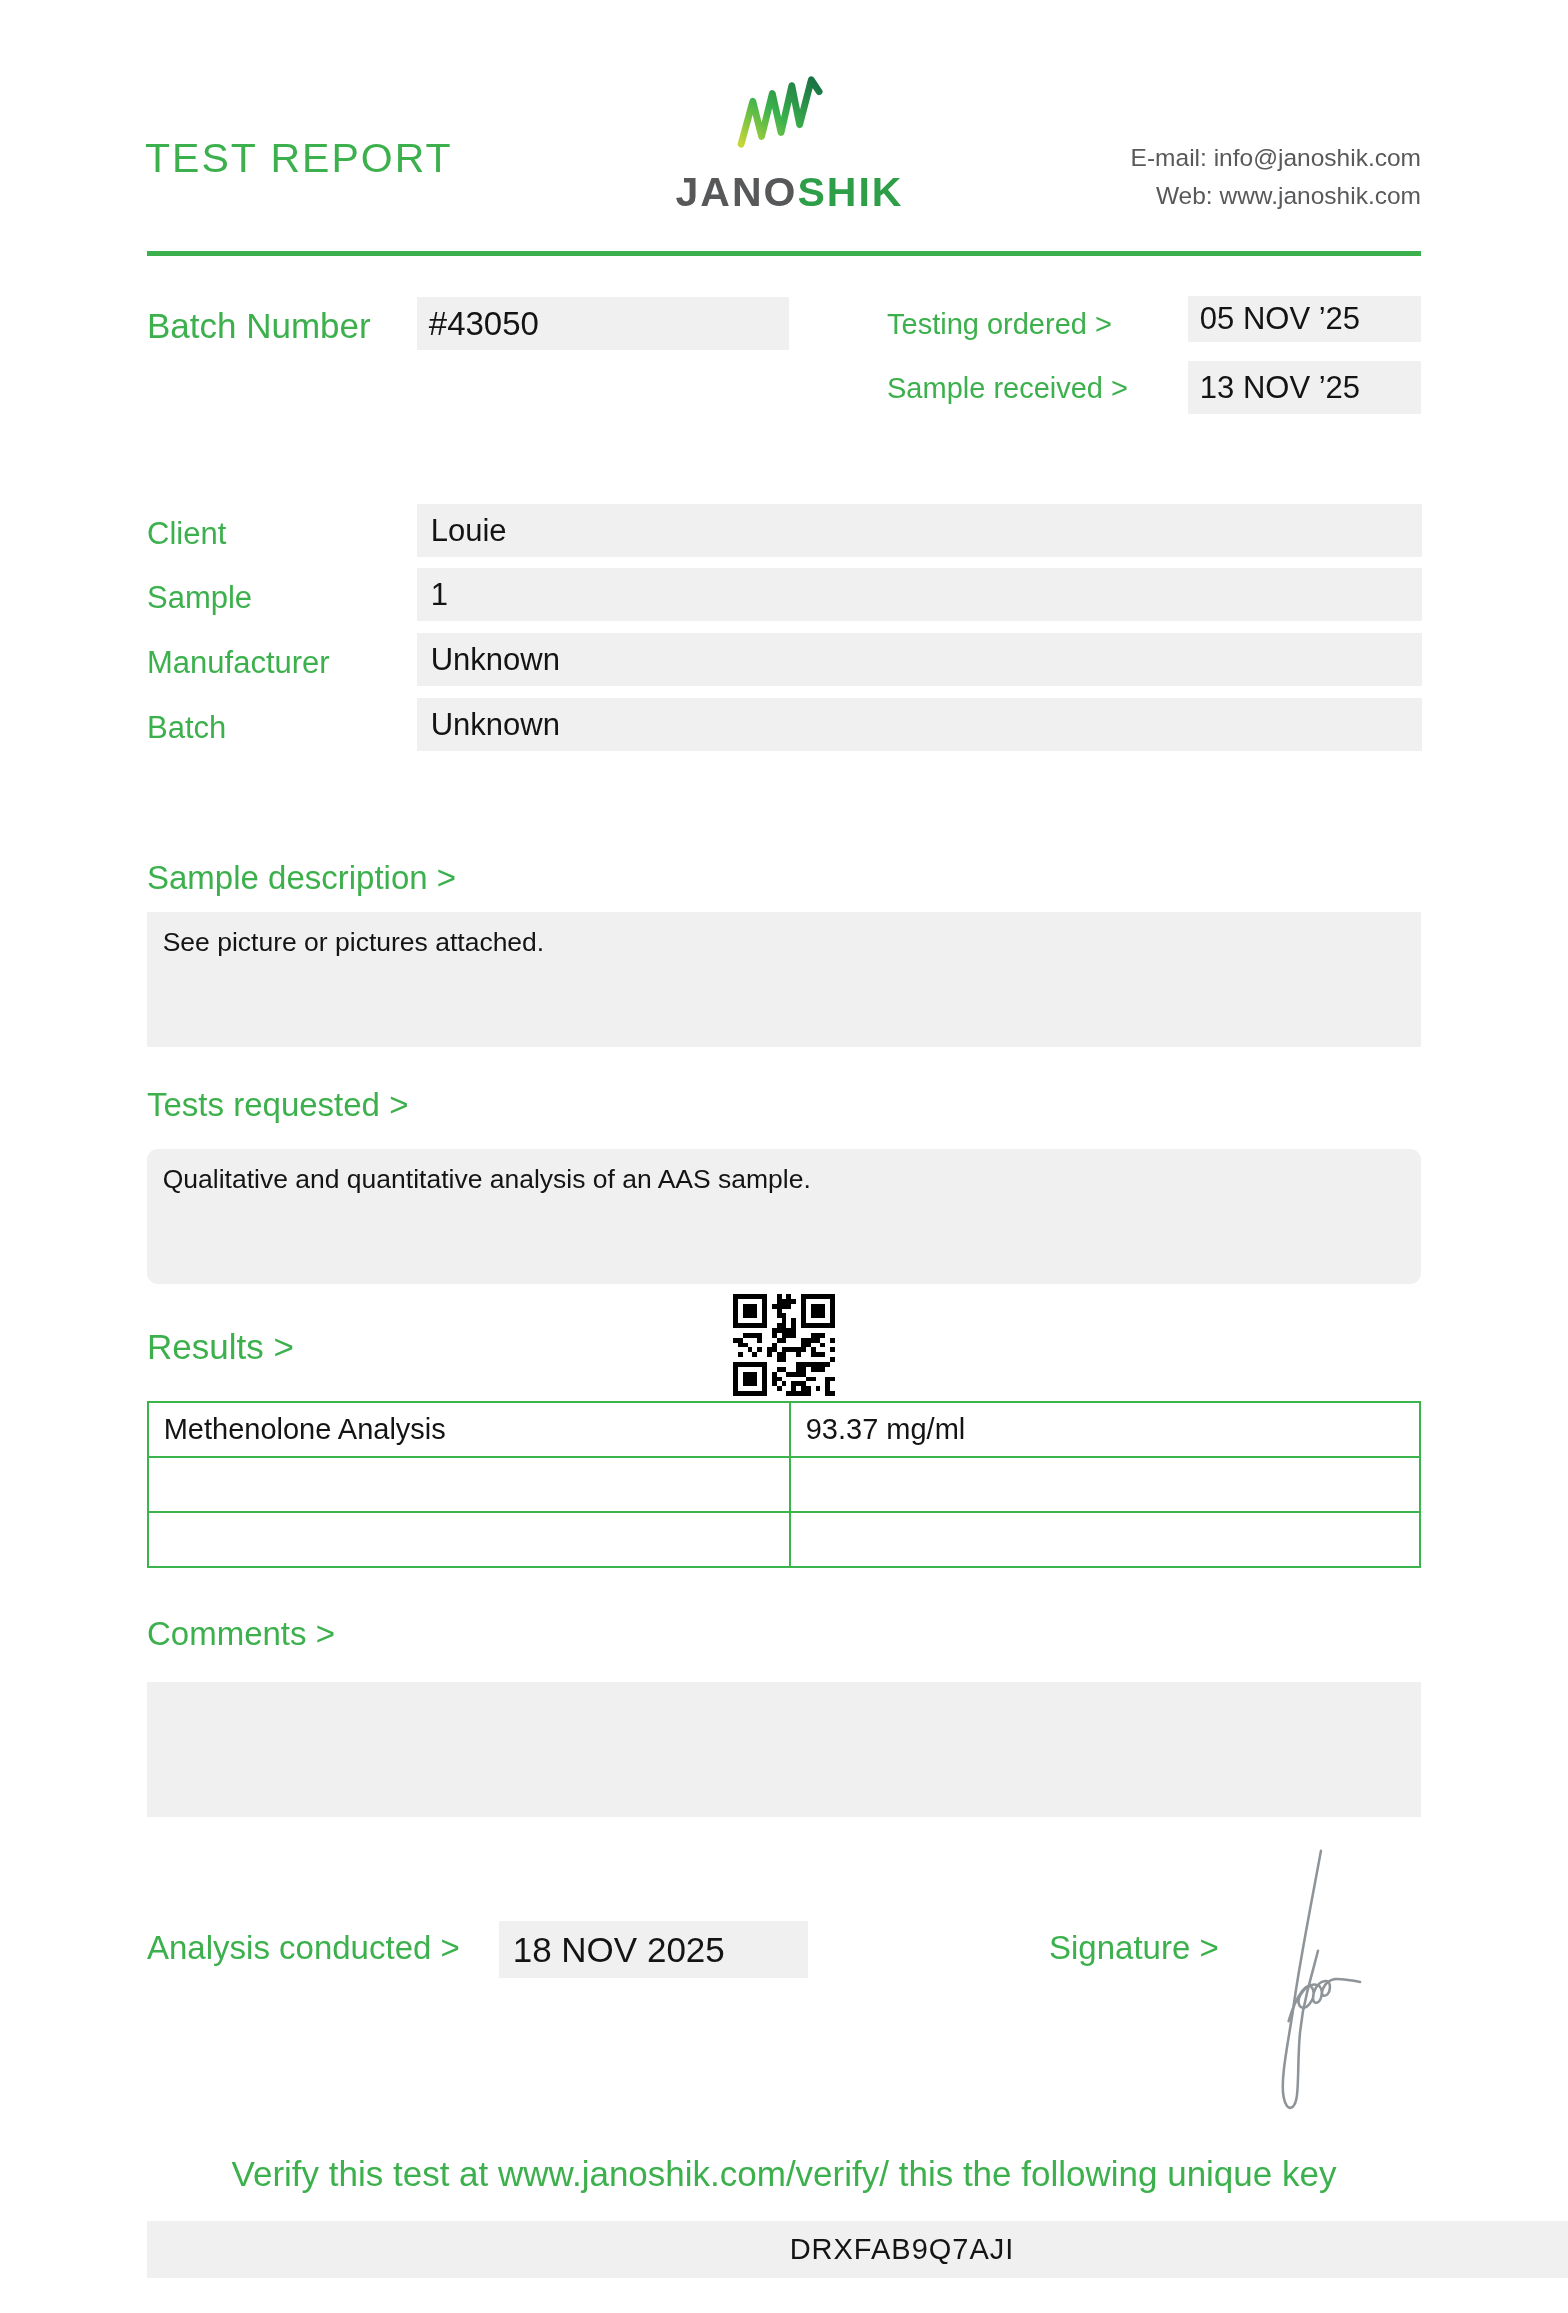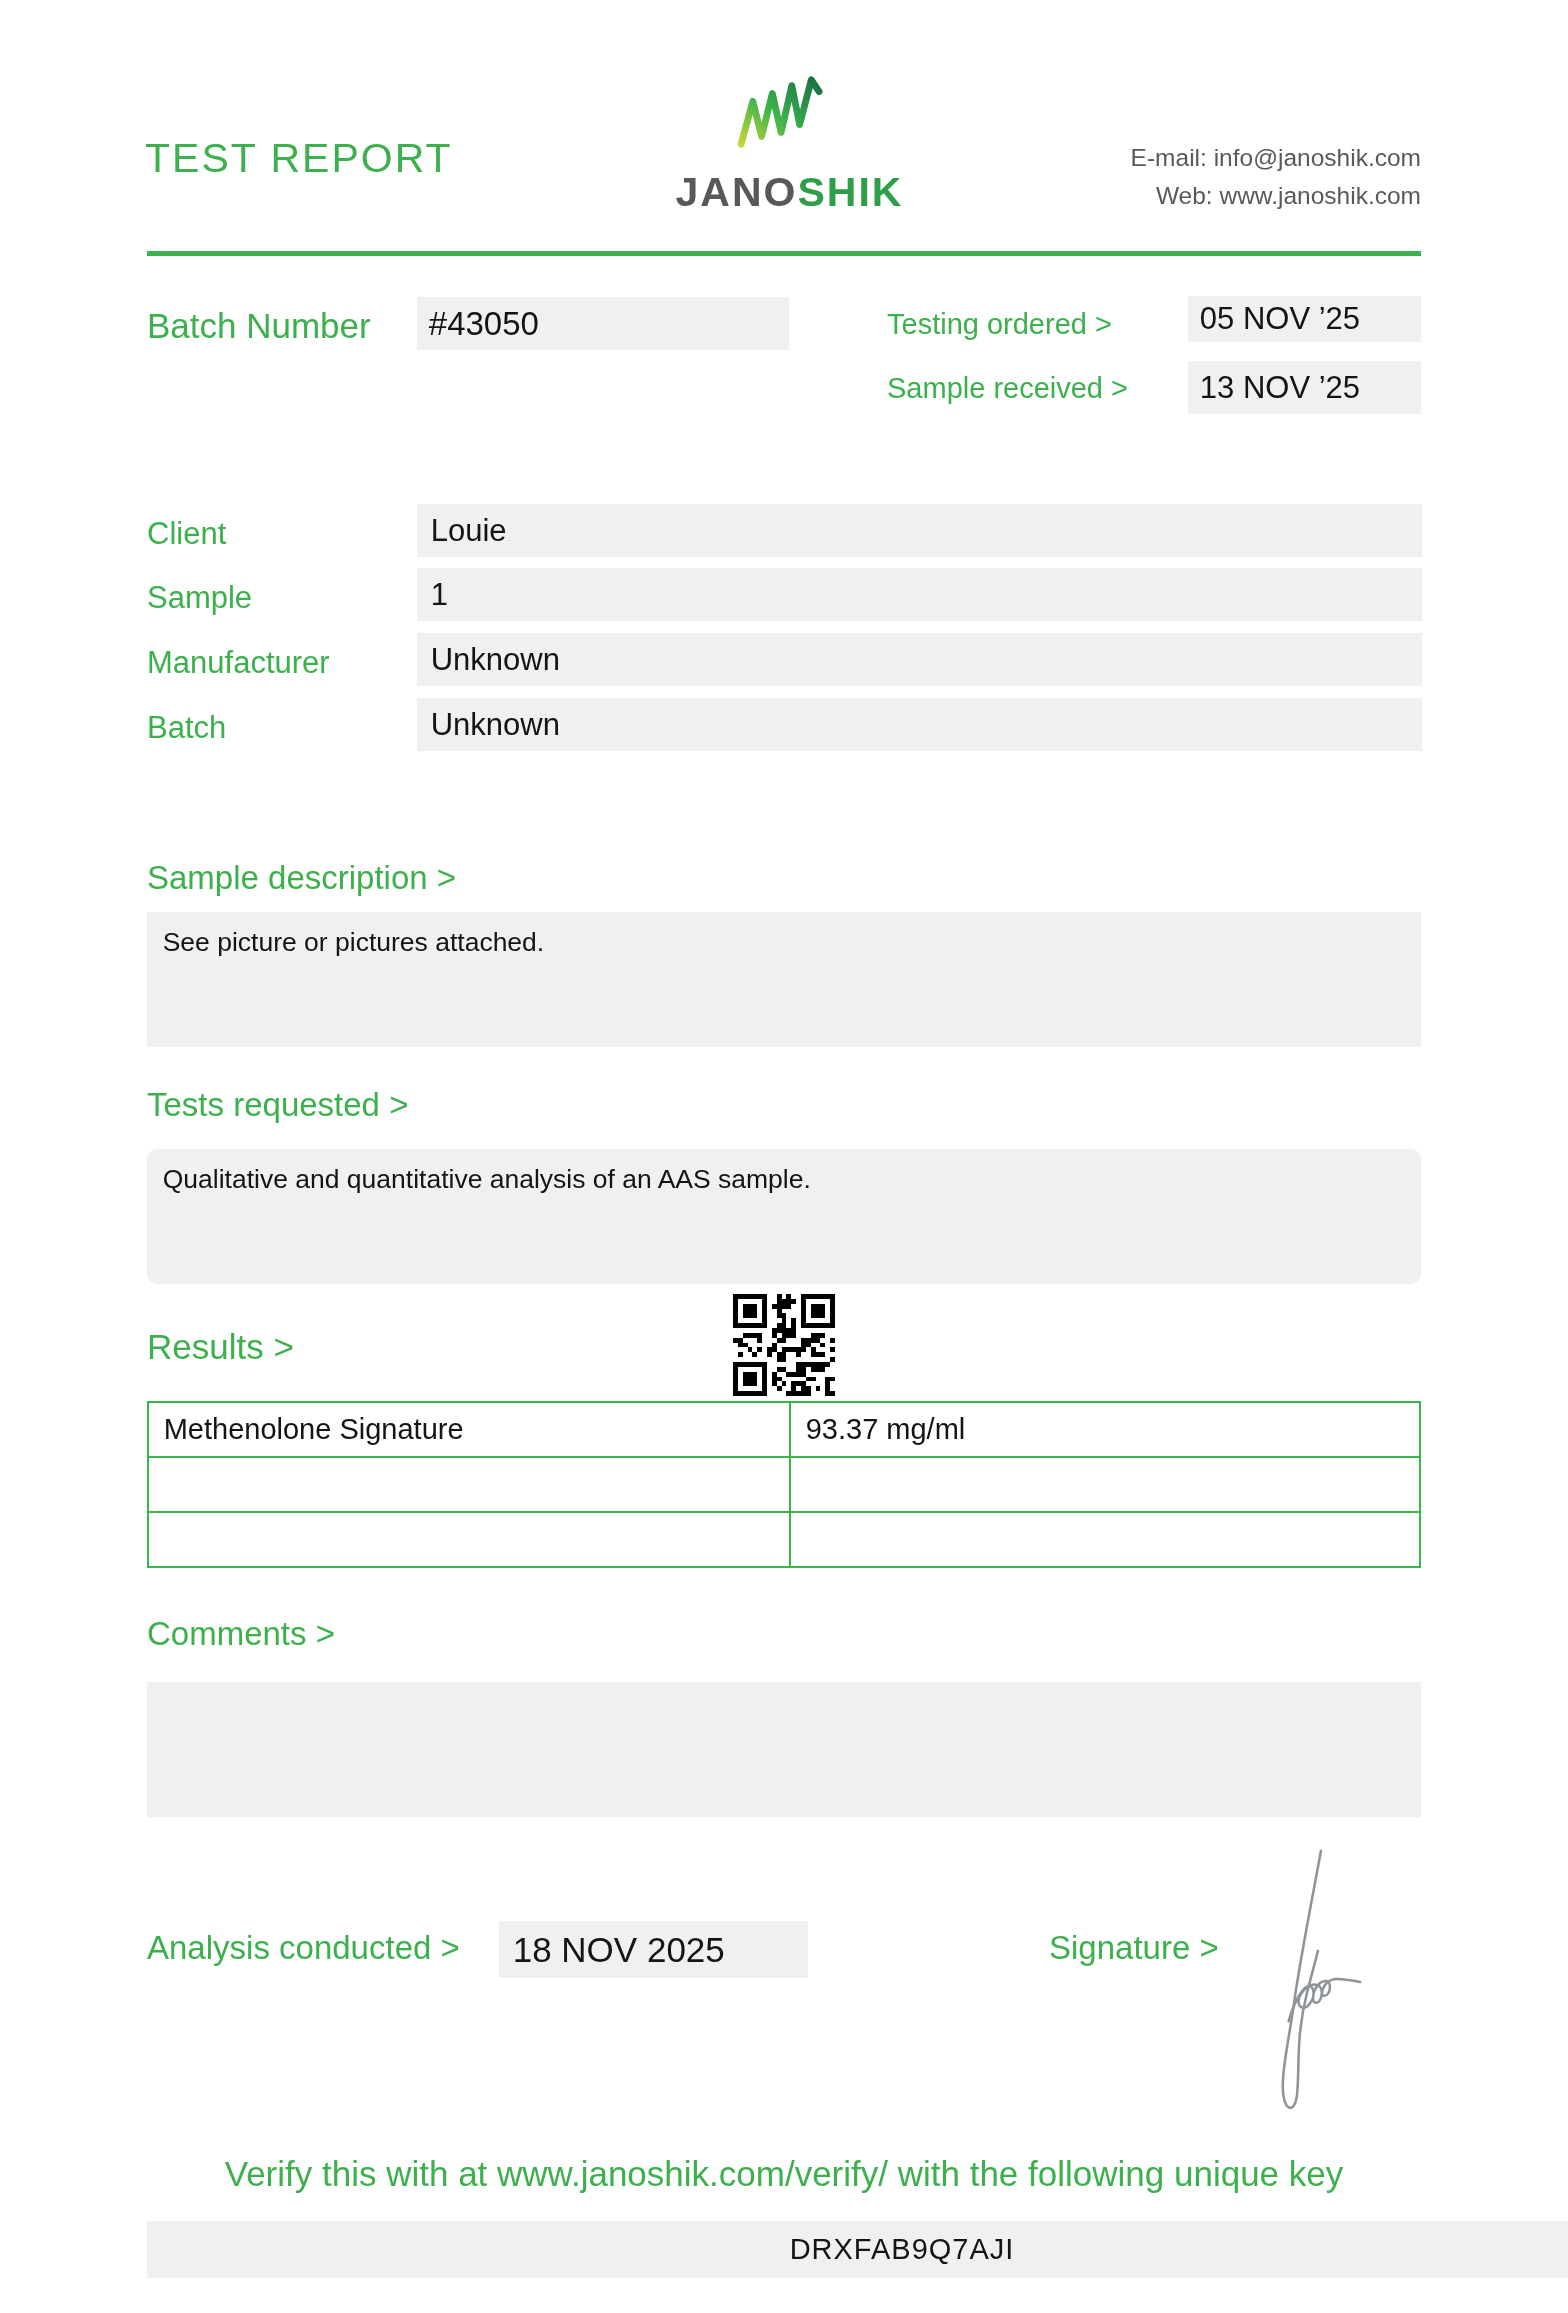--- a/index.html
+++ b/index.html
@@ -266,21 +266,21 @@
       <rect x="15" y="1" width="5" height="5" fill="#fff"></rect>
       <rect x="16" y="2" width="3" height="3" fill="#000"></rect>
       <rect x="0" y="14" width="7" height="7" fill="#000"></rect>
       <rect x="1" y="15" width="5" height="5" fill="#fff"></rect>
       <rect x="2" y="16" width="3" height="3" fill="#000"></rect>
     </svg>
 
   <table class="results">
     <tbody>
       <tr>
-        <td class="c1">Methenolone Signature</td>
+        <td class="c1">Methenolone Analysis</td>
         <td>93.37 mg/ml</td>
       </tr>
       <tr>
         <td class="c1"></td>
         <td></td>
       </tr>
       <tr>
         <td class="c1"></td>
         <td></td>
       </tr>
@@ -299,19 +299,19 @@
 
   <div class="abs green signature-label">Signature &gt;</div>
 
   <svg class="abs signature" viewBox="0 0 110 285">
     <g fill="none" stroke="#8f9498" stroke-width="2.6" stroke-linecap="round">
       <path d="M58,6 C50,50 36,120 30,165 C25,200 16,240 20,258 C23,274 33,272 34,250 C36,222 33,192 44,150 C48,134 52,120 55,108"></path>
       <path d="M25,180 C33,152 46,136 50,148 C53,158 41,172 36,164 C32,156 44,140 54,143 C62,145 59,163 52,161 C47,159 51,141 62,139 C70,137 68,155 61,154 C56,153 61,139 72,137 C80,136 86,138 98,140"></path>
     </g>
   </svg>
 
-  <div class="abs green verify">Verify this with at www.janoshik.com/verify/ with the following unique key</div>
+  <div class="abs green verify">Verify this test at www.janoshik.com/verify/ this the following unique key</div>
   <div class="vbox key-box">
     <span class="val">DRXFAB9Q7AJI</span>
   </div>
 
 </div>
 
 
 </body></html>

